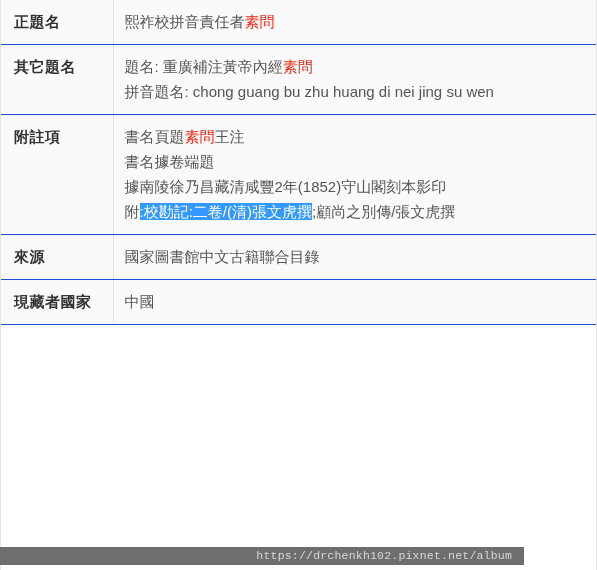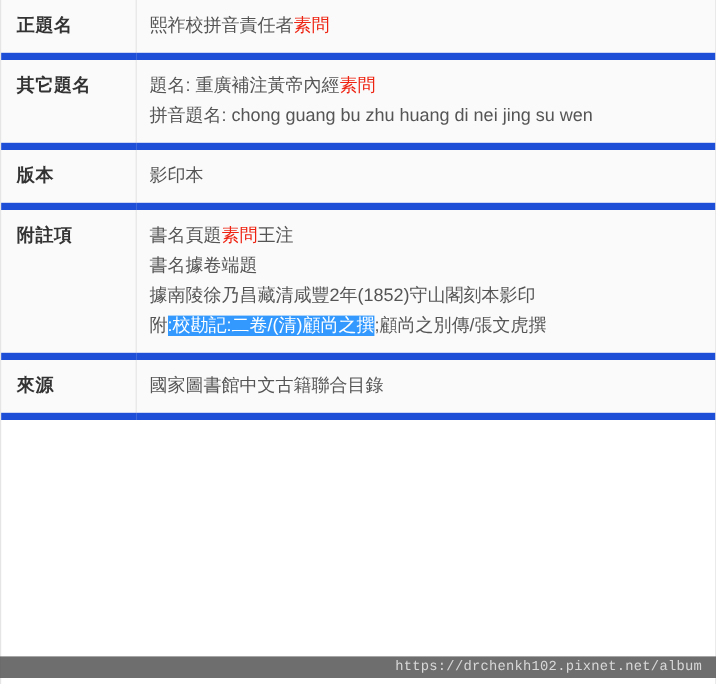--- a/index.html
+++ b/index.html
@@ -25,21 +25,21 @@
   .record-table tr {
     border-bottom: 1px solid #e3e3e3;
   }
 
   .record-table td {
     vertical-align: top;
     padding: 9px 10px 10px 10px;
     font-size: 15px;
     line-height: 25px;
     color: #4a4a4a;
-    border-bottom: 6px solid #1d4ed8;
+    border-bottom: 1px solid #1d4ed8;
     background: #fafafa;
   }
 
   td.label-cell {
     width: 113px;
     box-sizing: border-box;
     font-weight: bold;
     color: #333333;
     border-right: 1px solid #e5e5e5;
     padding-left: 14px;
@@ -67,21 +67,21 @@
 
   .sel {
     background: #3399fe;
     color: #ffffff;
   }
 
   .watermark-bar {
     position: absolute;
     left: 0;
     top: 547px;
-    width: 597px;
+    width: 524px;
     height: 18px;
     background: rgba(90, 90, 90, 0.88);
     color: #d8d8d8;
     font-family: "Liberation Mono", "DejaVu Sans Mono", monospace;
     font-size: 11.5px;
     line-height: 18px;
     text-align: right;
     padding-right: 12px;
     box-sizing: border-box;
     letter-spacing: 0.2px;
@@ -119,38 +119,38 @@
         </td>
       </tr>
       <tr>
         <td class="label-cell">其它題名</td>
         <td class="value-cell">
           <span class="val-line"><span>題名: 重廣補注黃帝內經</span><span class="rtext">素問</span></span>
           <span class="val-line"><span>拼音題名: chong guang bu zhu huang di nei jing su wen</span></span>
         </td>
       </tr>
       <tr>
-        <td class="label-cell">版本</td>
-        <td class="value-cell">
-          <span class="val-line"><span>影印本</span></span>
-        </td>
-      </tr>
-      <tr>
         <td class="label-cell">附註項</td>
         <td class="value-cell">
           <span class="val-line"><span>書名頁題</span><span class="rtext">素問</span><span>王注</span></span>
           <span class="val-line"><span>書名據卷端題</span></span>
           <span class="val-line"><span>據南陵徐乃昌藏清咸豐2年(1852)守山閣刻本影印</span></span>
-          <span class="val-line"><span>附</span><span class="sel">:校勘記:二卷/(清)顧尚之撰</span><span>;顧尚之別傳/張文虎撰</span></span>
+          <span class="val-line"><span>附</span><span class="sel">:校勘記:二卷/(清)張文虎撰</span><span>;顧尚之別傳/張文虎撰</span></span>
         </td>
       </tr>
       <tr>
         <td class="label-cell">來源</td>
         <td class="value-cell">
           <span class="val-line"><span>國家圖書館中文古籍聯合目錄</span></span>
+        </td>
+      </tr>
+      <tr>
+        <td class="label-cell">現藏者國家</td>
+        <td class="value-cell">
+          <span class="val-line"><span>中國</span></span>
         </td>
       </tr>
     </tbody>
 </table>
 
 <div class="watermark-bar">
   <span>https://drchenkh102.pixnet.net/album</span>
 </div>
 
 </body></html>

